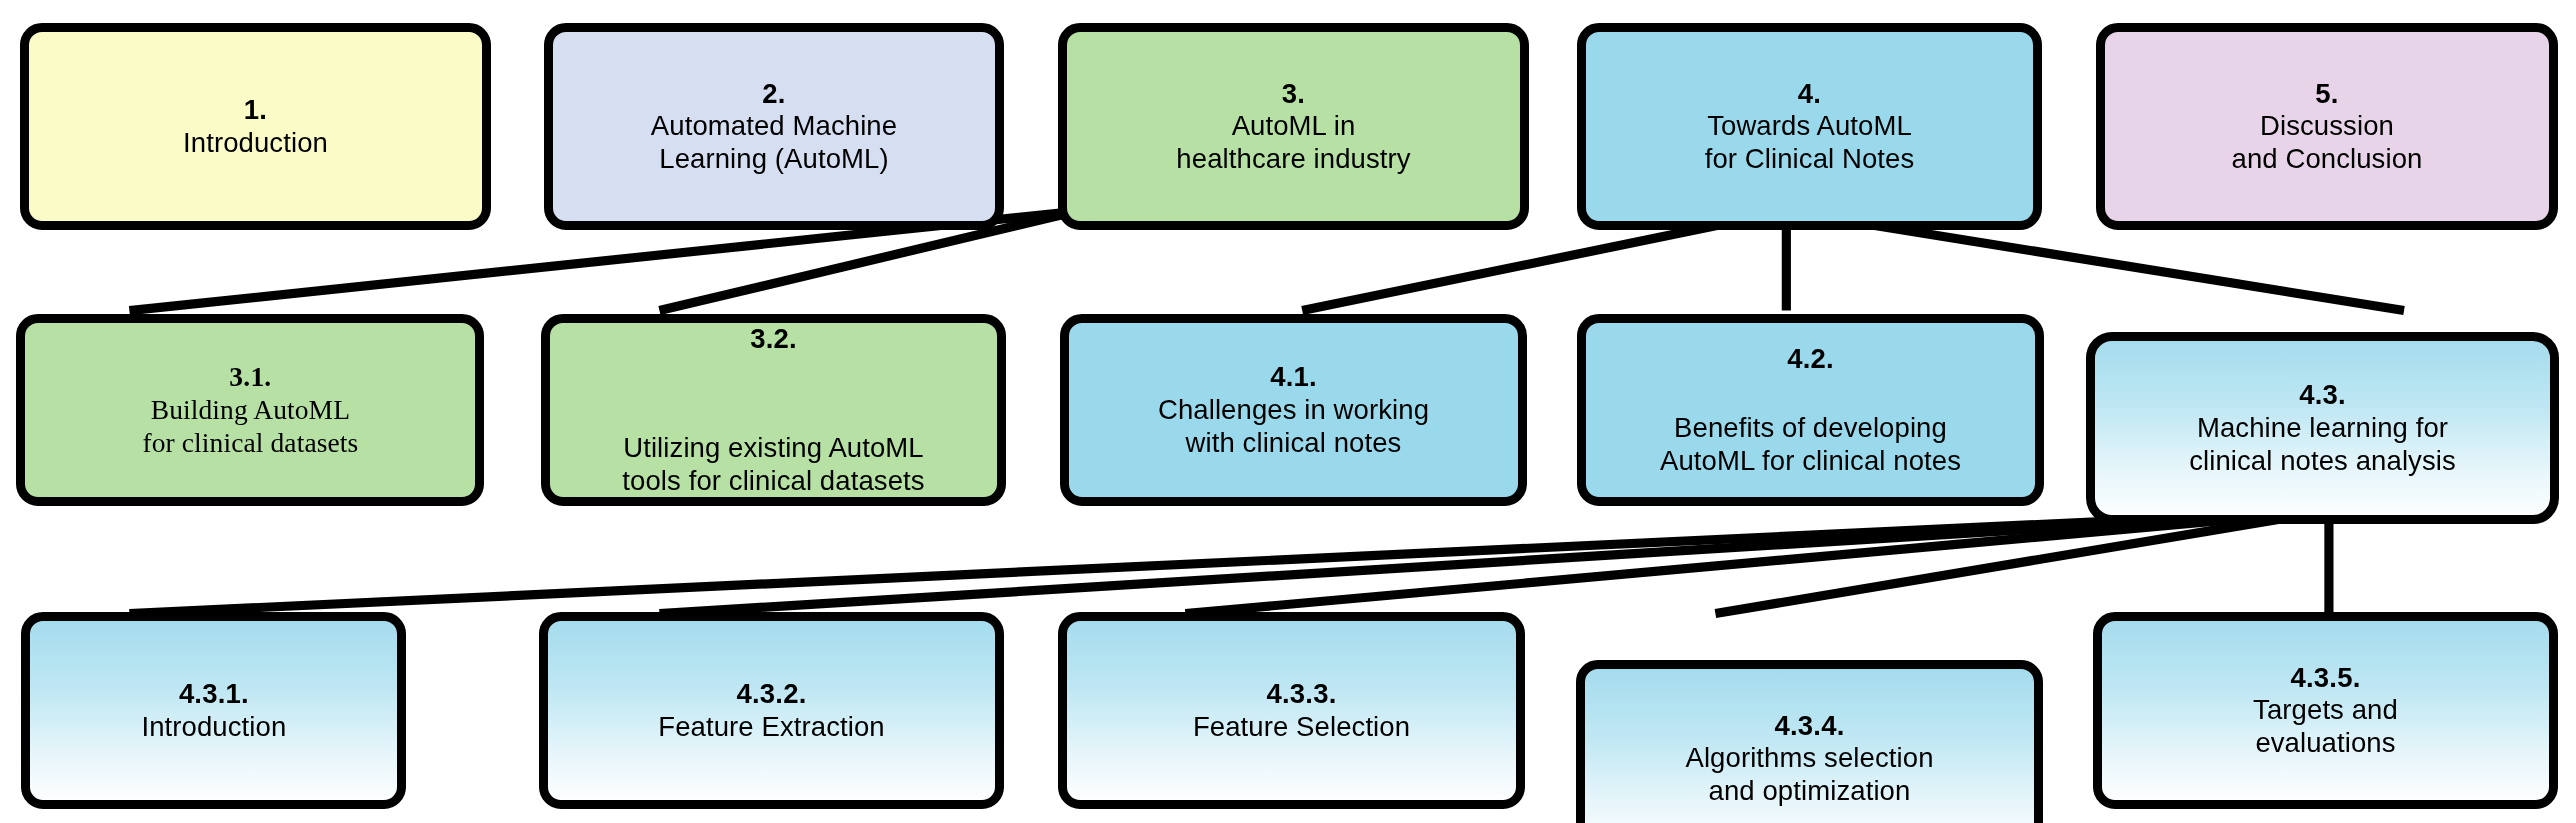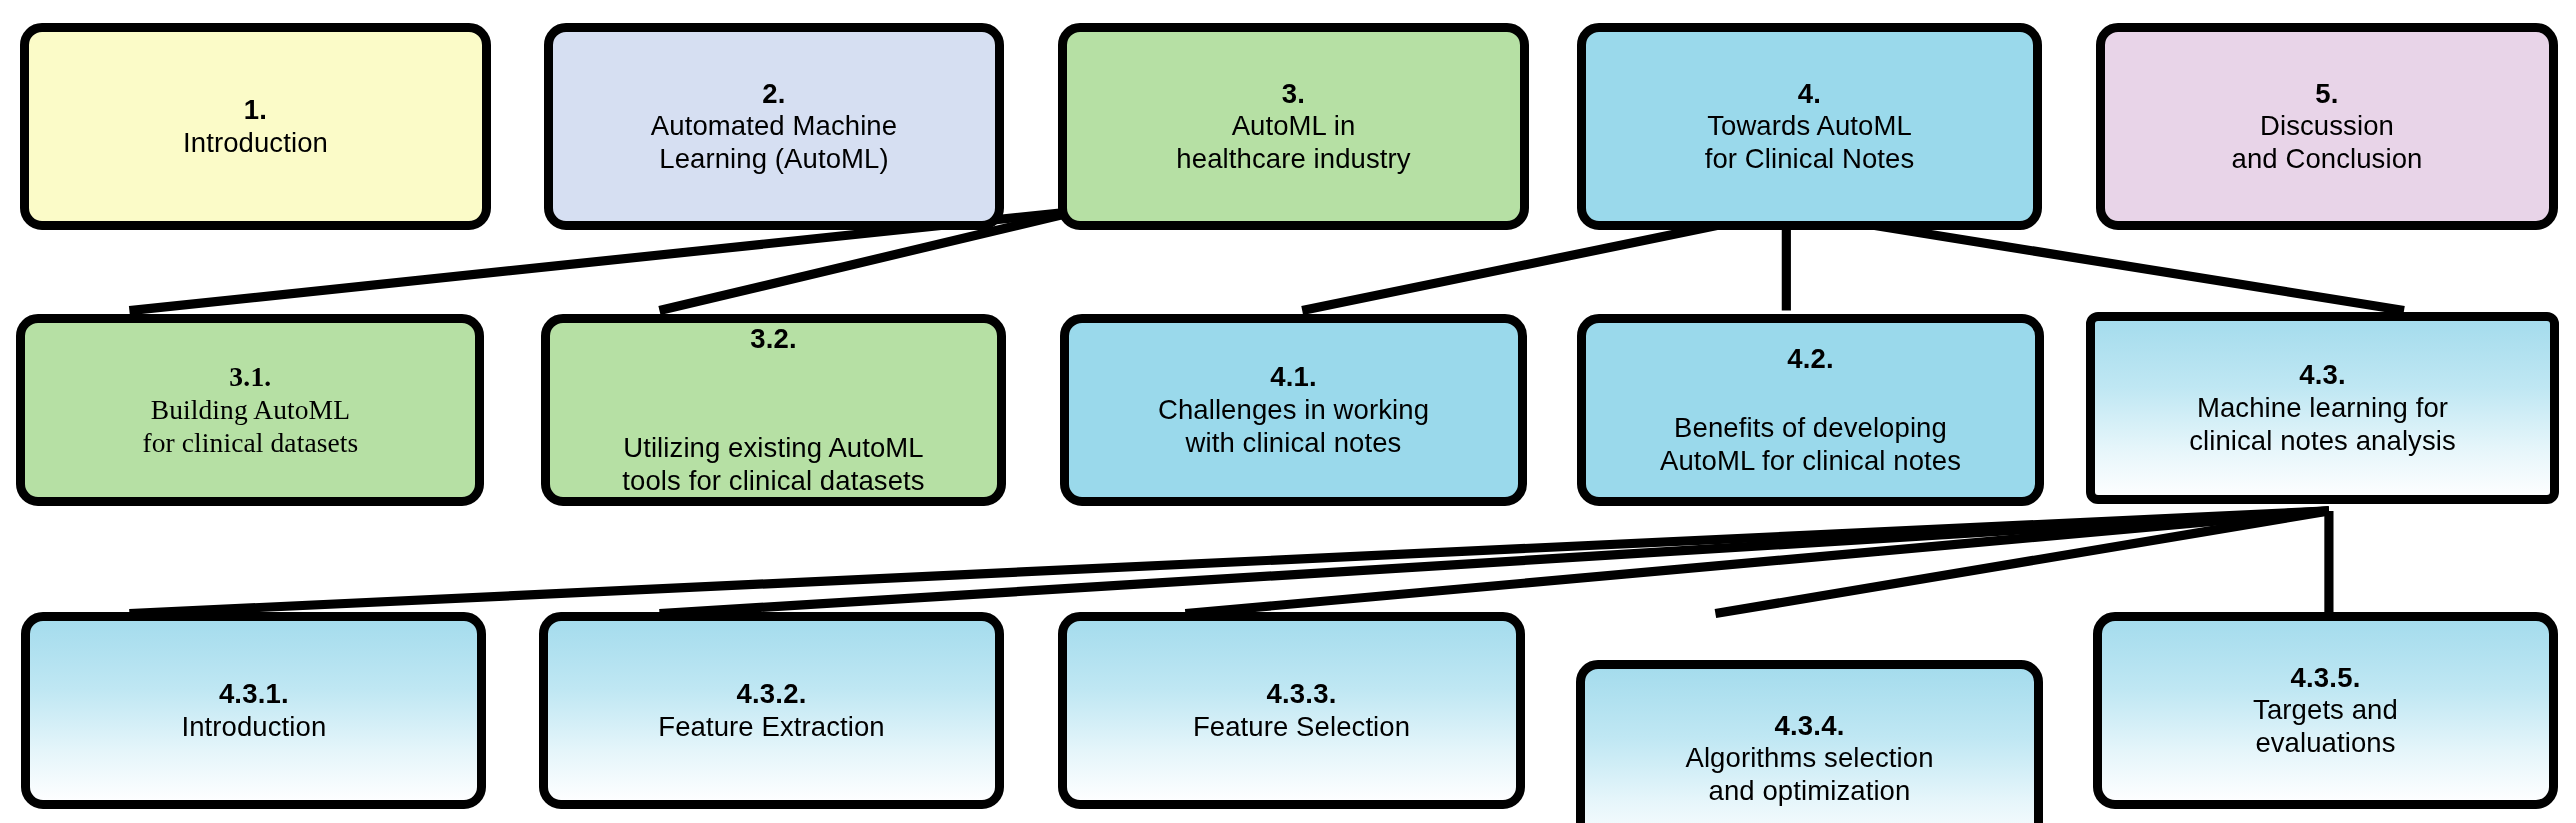--- a/index.html
+++ b/index.html
@@ -133,27 +133,27 @@
     <div class="node-title">Challenges in working
 with  clinical notes</div>
   </div>
 
   <div class="node fill-blue" style="left: 1577px; top: 314px; width: 467px; height: 192px; border-width: 9.2px; border-radius: 22px; gap: 36px;">
     <div class="node-number">4.2.</div>
     <div class="node-title">Benefits of developing
 AutoML for clinical notes</div>
   </div>
 
-  <div class="node fill-gradient" style="left: 2086px; top: 312px; width: 473px; height: 192px; border-width: 9.2px; border-radius: 12px;">
+  <div class="node fill-gradient" style="left: 2086px; top: 332px; width: 473px; height: 192px; border-width: 9.2px; border-radius: 26px;">
     <div class="node-number">4.3.</div>
     <div class="node-title">Machine learning for
 clinical  notes analysis</div>
   </div>
 
-  <div class="node fill-gradient" style="left: 21.4px; top: 612px; width: 465px; height: 197px; border-width: 9.2px; border-radius: 22px;">
+  <div class="node fill-gradient" style="left: 21.4px; top: 612px; width: 385px; height: 197px; border-width: 9.2px; border-radius: 22px;">
     <div class="node-number">4.3.1.</div>
     <div class="node-title">Introduction</div>
   </div>
 
   <div class="node fill-gradient" style="left: 539px; top: 612px; width: 465px; height: 197px; border-width: 9.2px; border-radius: 22px;">
     <div class="node-number">4.3.2.</div>
     <div class="node-title">Feature  Extraction</div>
   </div>
 
   <div class="node fill-gradient" style="left: 1058px; top: 612px; width: 467px; height: 197px; border-width: 9.2px; border-radius: 22px; padding-left: 20px;">

